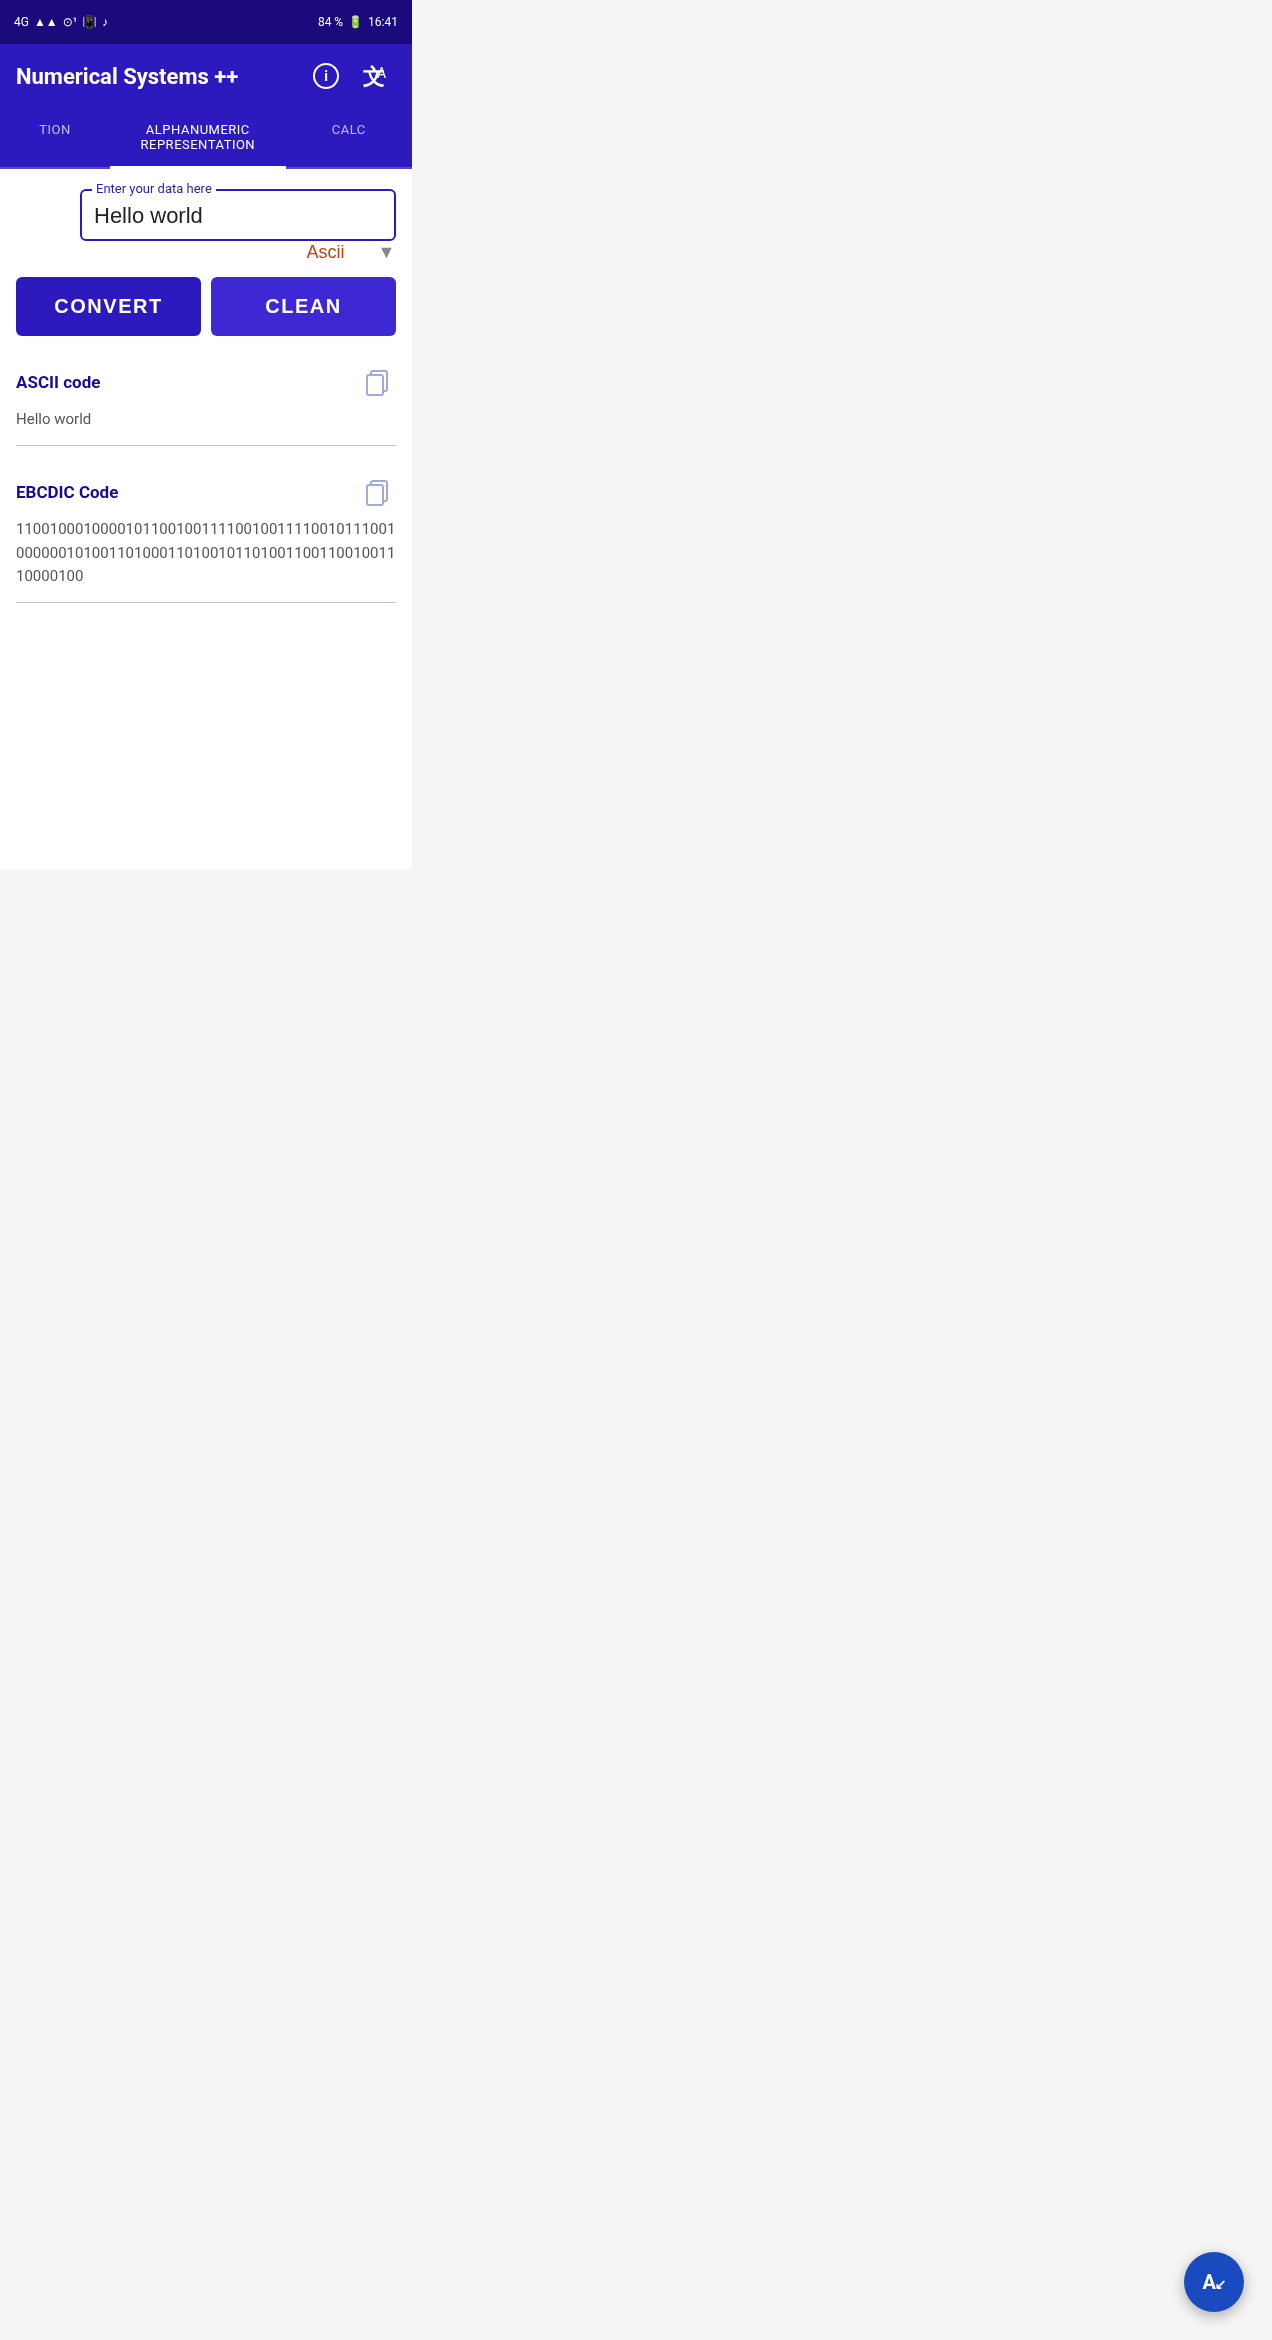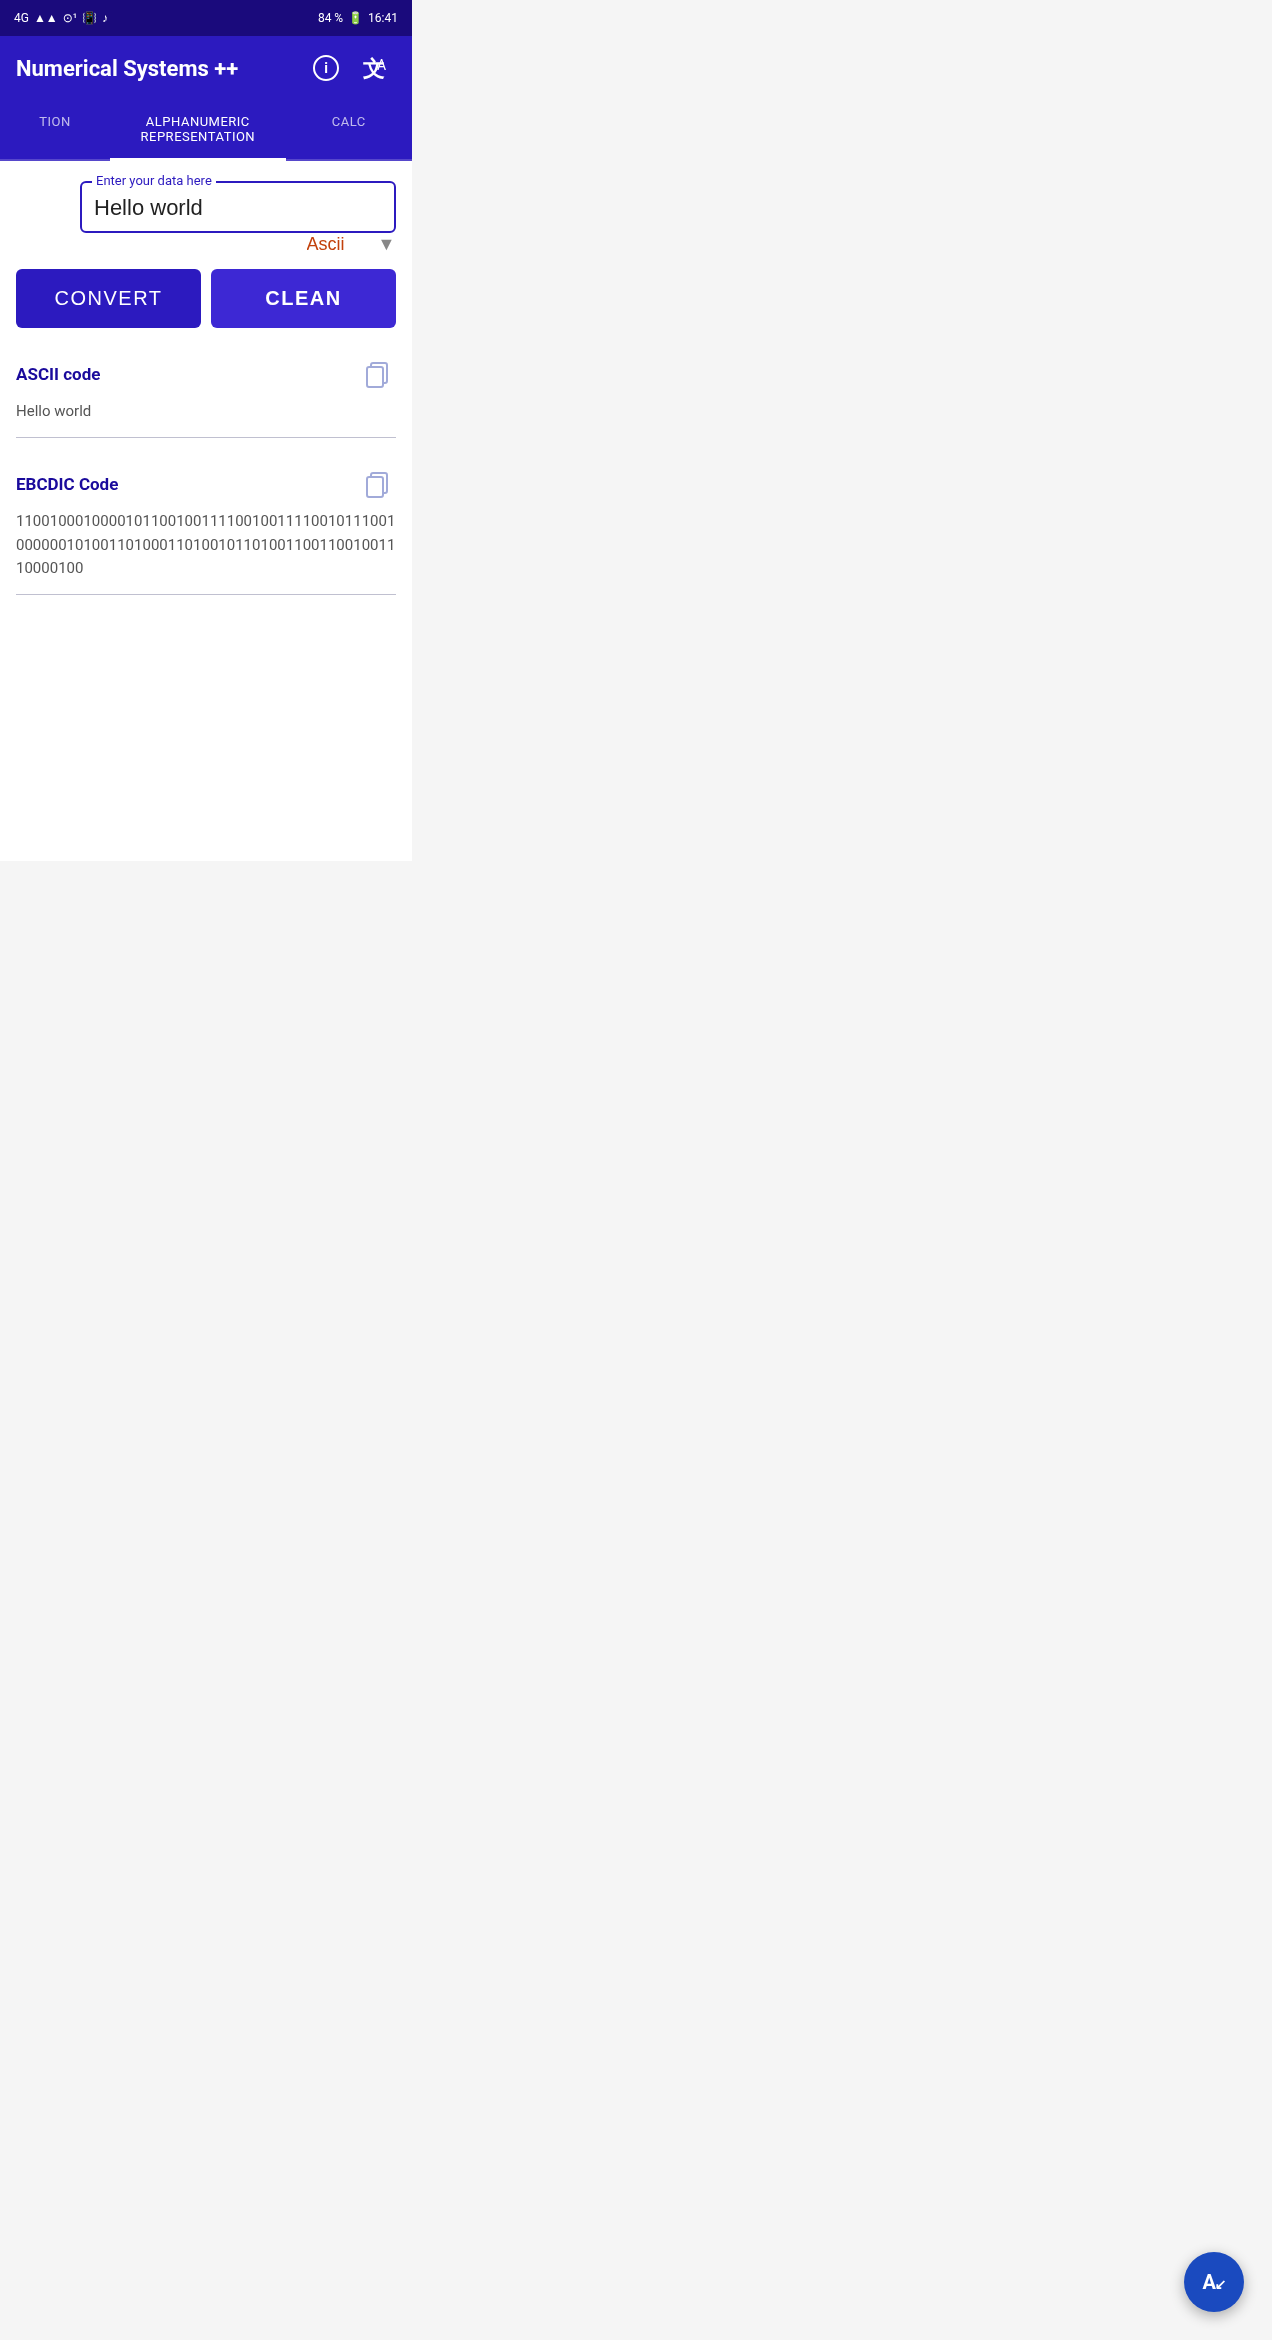--- a/index.html
+++ b/index.html
@@ -16,21 +16,21 @@
 
     
     .status-bar {
       background: #1a0a7c;
       color: white;
       font-size: 13px;
       padding: 6px 14px;
       display: flex;
       justify-content: space-between;
       align-items: center;
-      height: 36px;
+      height: 44px;
     }
     .status-left {
       display: flex;
       align-items: center;
       gap: 5px;
       font-size: 12px;
     }
     .status-right {
       display: flex;
       align-items: center;
@@ -172,21 +172,21 @@
       gap: 10px;
     }
     .btn-convert {
       flex: 1;
       background: #2c1abf;
       color: white;
       border: none;
       border-radius: 6px;
       padding: 18px;
       font-size: 20px;
-      font-weight: normal;
+      font-weight: bold;
       letter-spacing: 1.5px;
       cursor: pointer;
       text-transform: uppercase;
     }
     .btn-clean {
       flex: 1;
       background: #3d28d4;
       color: white;
       border: none;
       border-radius: 6px;

